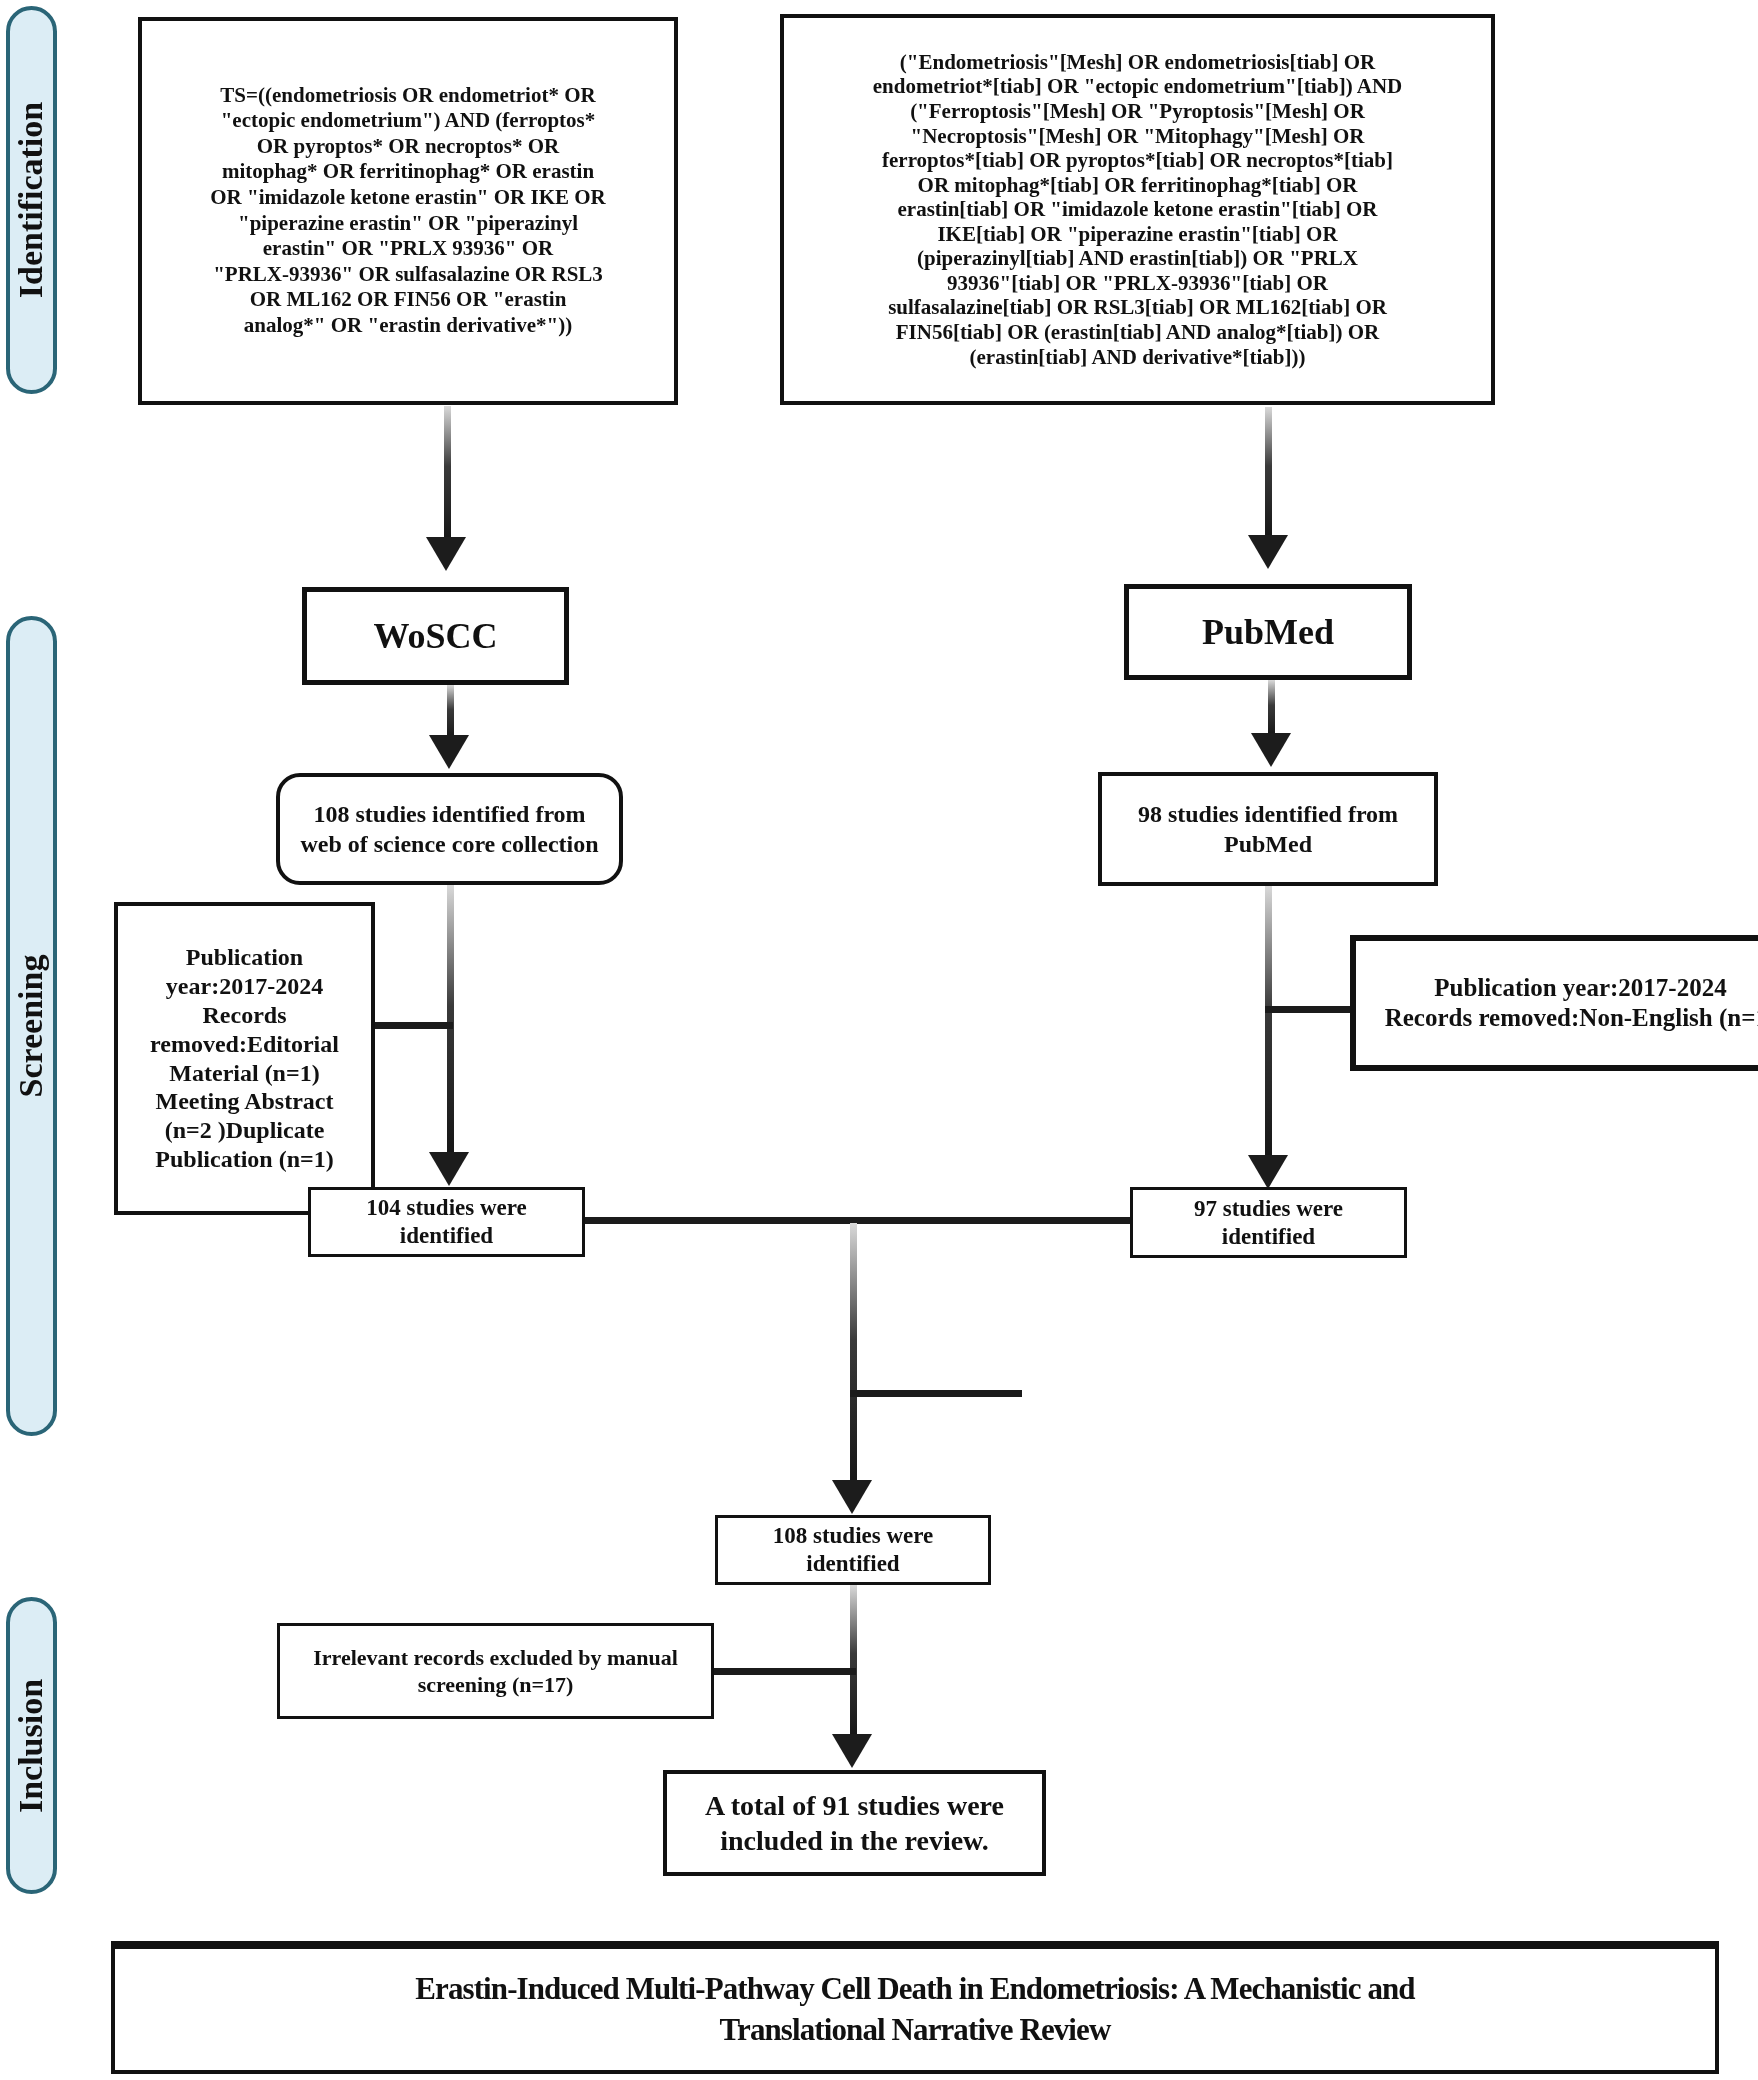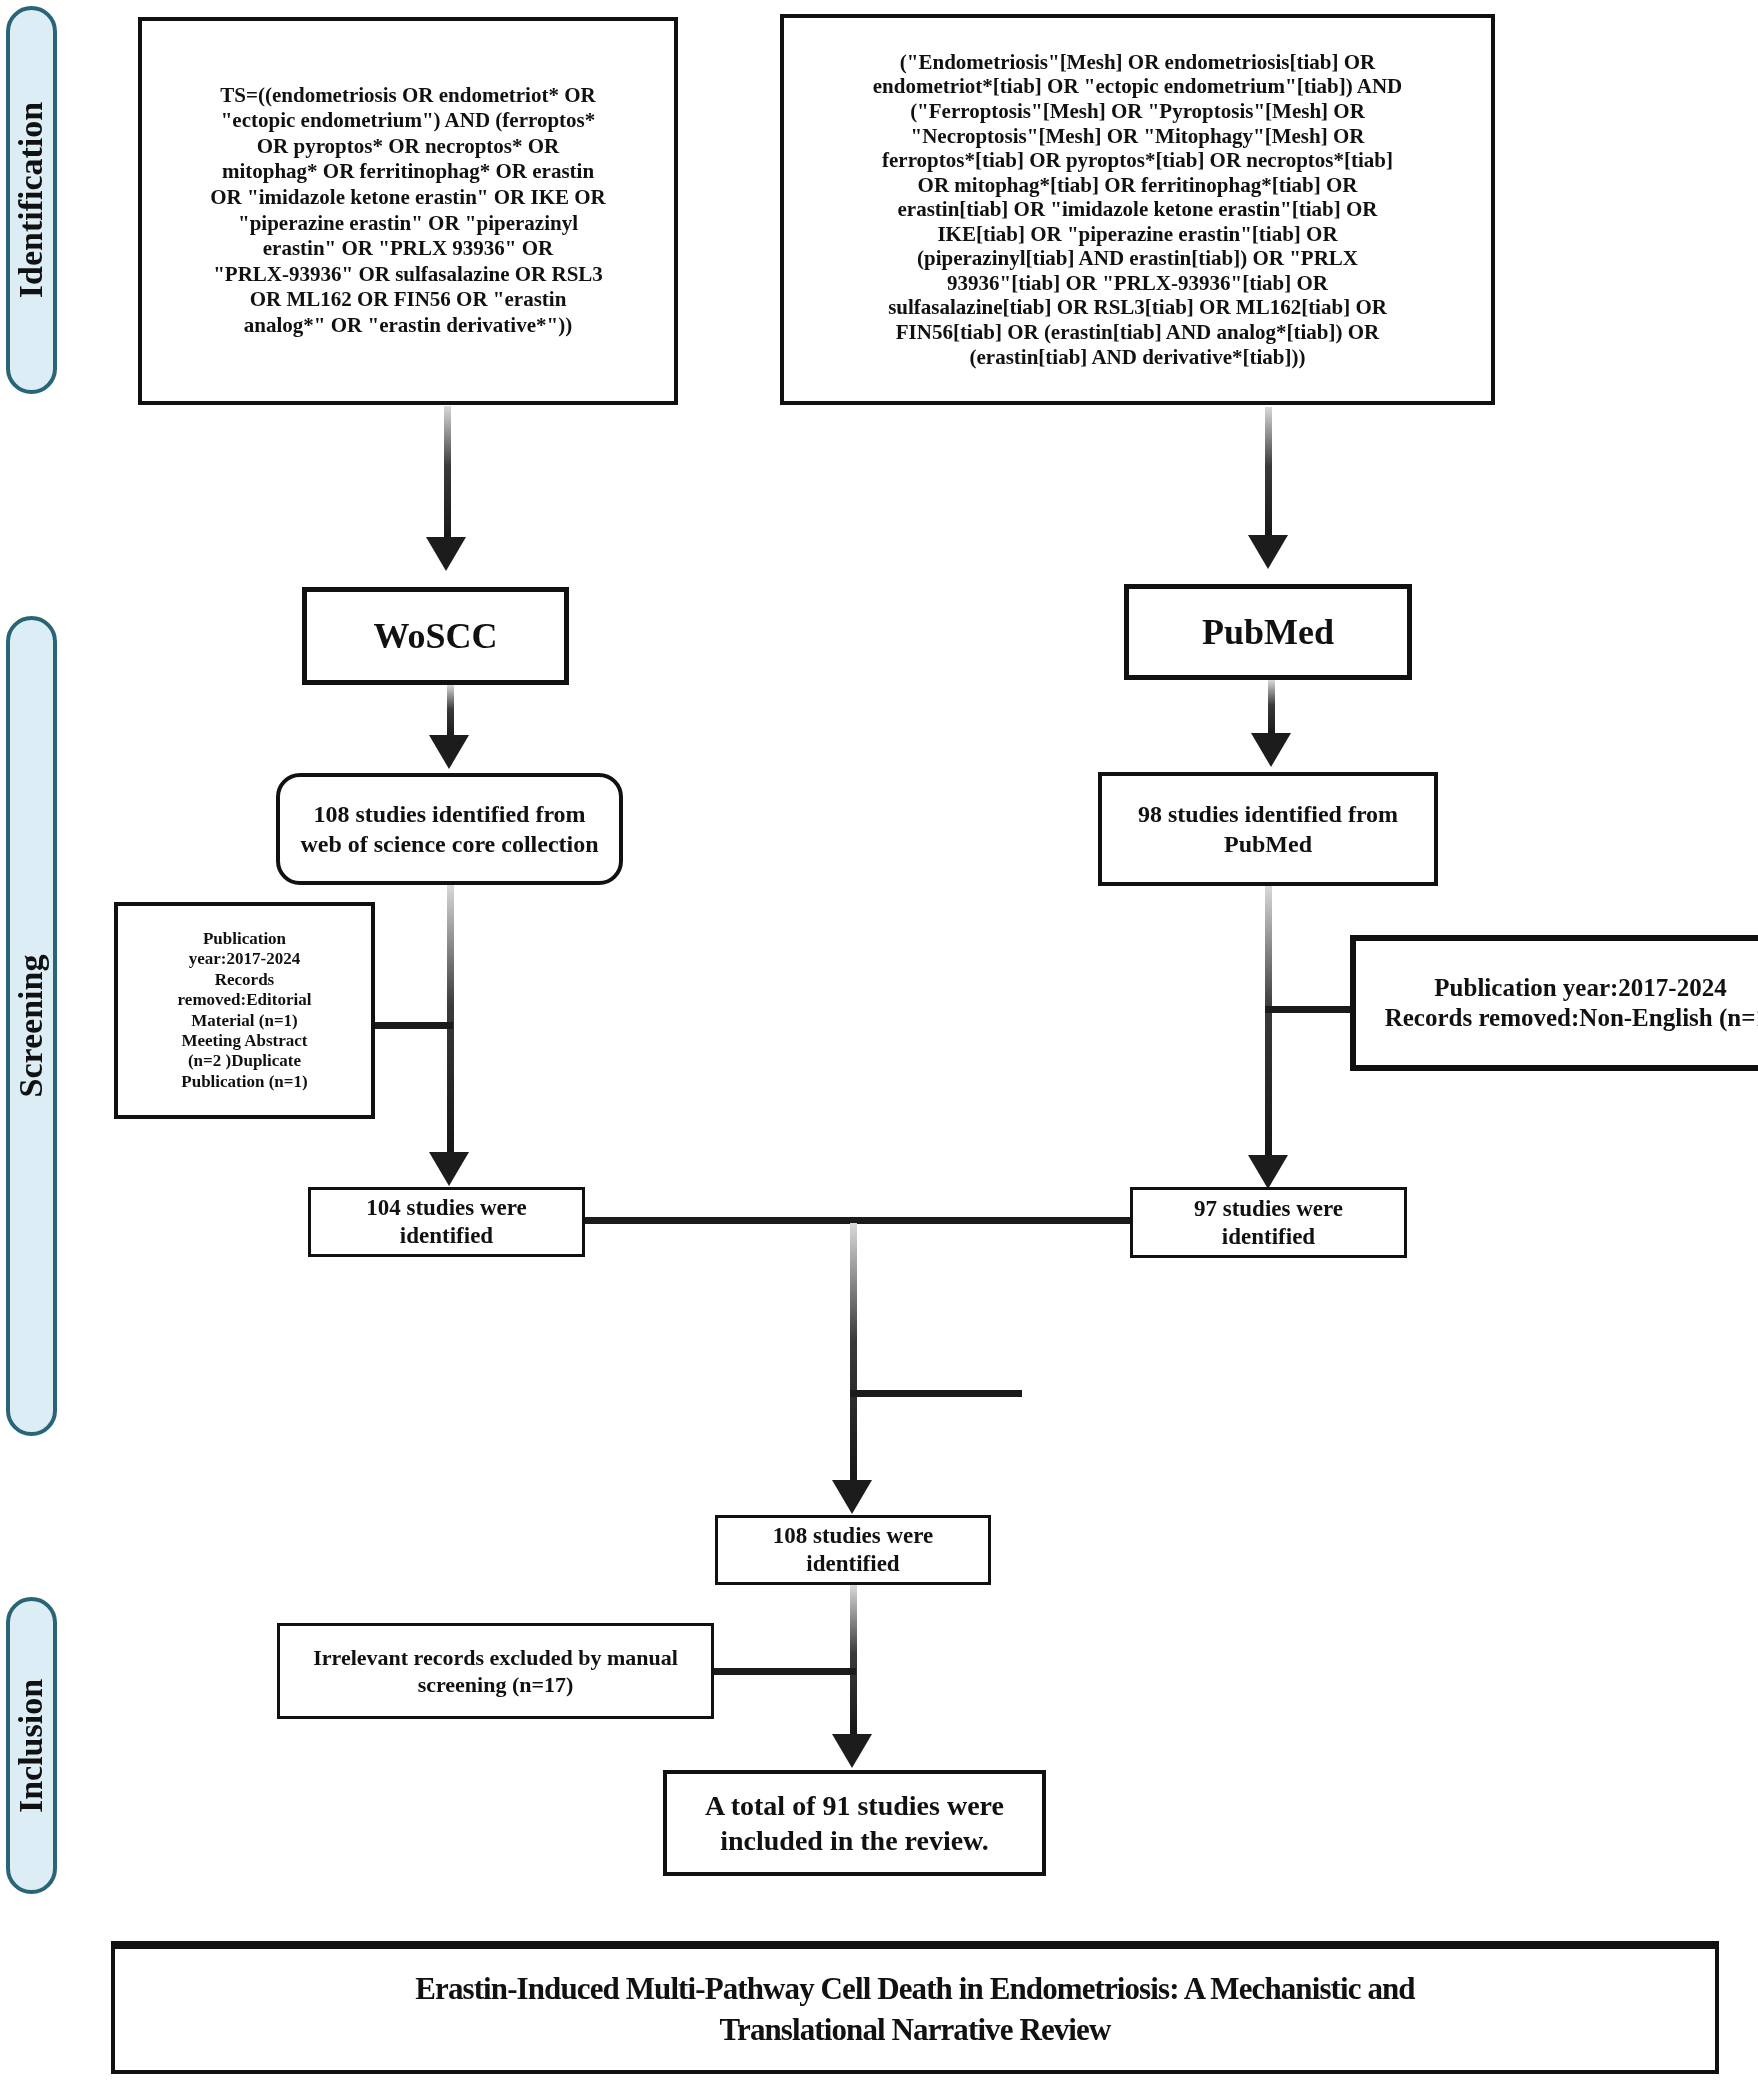--- a/index.html
+++ b/index.html
@@ -121,21 +121,21 @@
   <div class="box" style="left:276px;top:773px;width:347px;height:112px;font-size:24px;line-height:1.25;border-radius:24px;">
     <span class="box-text">108 studies identified from
 web of science core collection</span>
   </div>
 
   <div class="box" style="left:1098px;top:772px;width:340px;height:114px;font-size:24px;line-height:1.25;">
     <span class="box-text">98 studies identified from
 PubMed</span>
   </div>
 
-  <div class="box" style="left:114px;top:902px;width:261px;height:217px;font-size:17px;line-height:1.2;justify-content:flex-end;">
+  <div class="box" style="left:114px;top:902px;width:261px;height:313px;font-size:24px;line-height:1.2;justify-content:flex-end;">
     <span class="box-text">Publication
 year:2017-2024
 Records
 removed:Editorial
 Material (n=1)
 Meeting Abstract
 (n=2 )Duplicate
 Publication (n=1)</span>
   </div>
 

